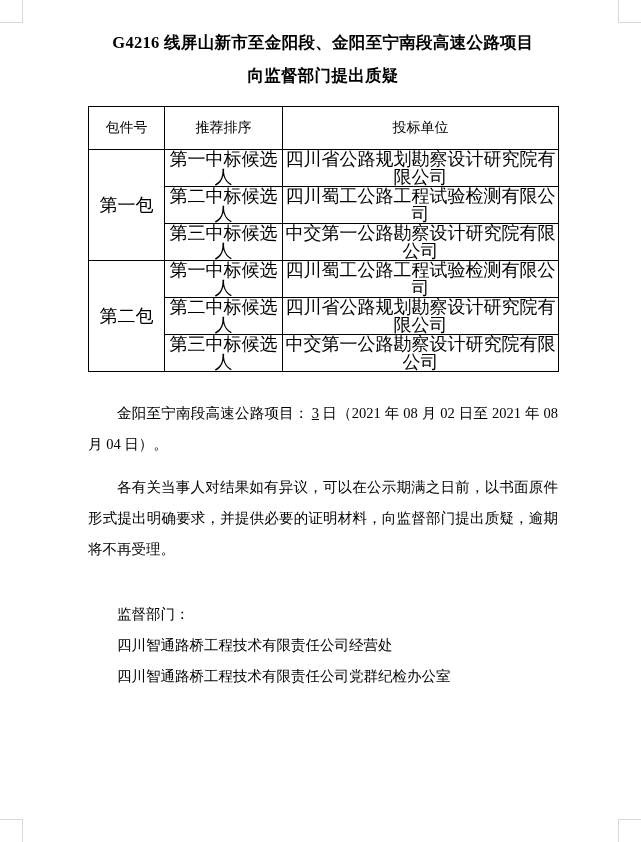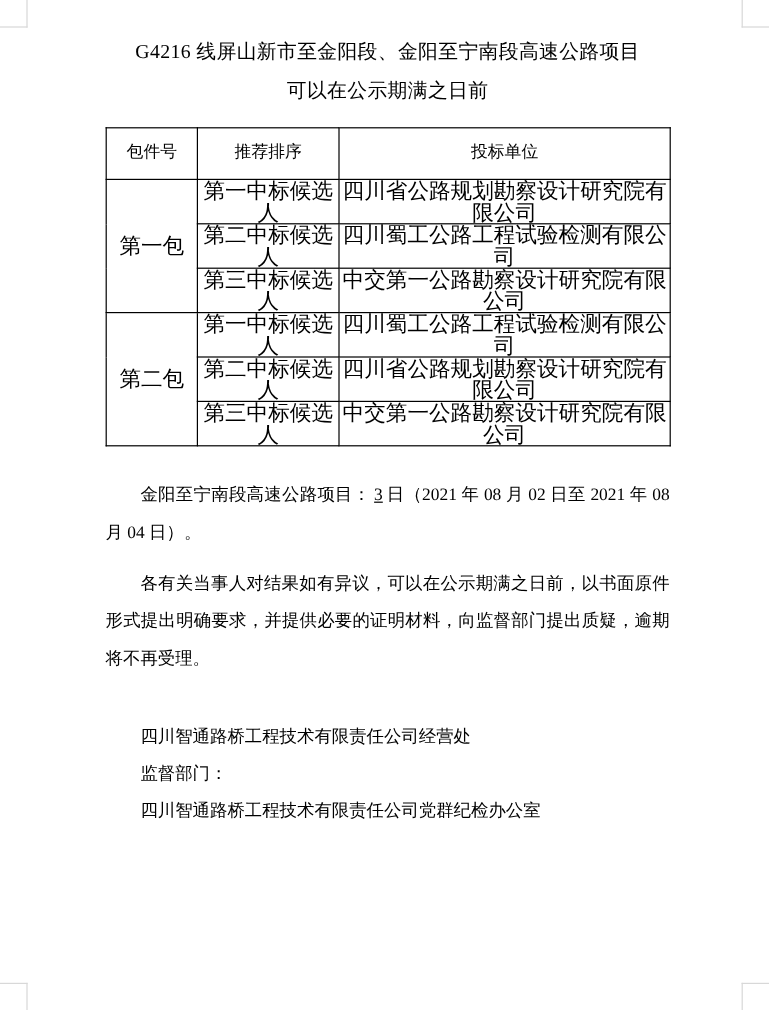--- a/index.html
+++ b/index.html
@@ -35,21 +35,21 @@
 
   .content {
     position: absolute;
     left: 88px;
     top: 26px;
     width: 470px;
   }
   .doc-title {
     text-align: center;
     font-size: 16.5px;
-    font-weight: normal;
+    font-weight: bold;
     line-height: 33px;
     letter-spacing: 0.3px;
     margin-bottom: 0;
   }
   .doc-title .line2 {
     display: block;
   }
   p.body-text {
     font-size: 14.5px;
     line-height: 31px;
@@ -105,21 +105,21 @@
 <div class="page">
   <div class="corner corner-tl"></div>
   <div class="corner corner-tr"></div>
   <div class="corner corner-bl"></div>
   <div class="corner corner-br"></div>
 
   <div class="content">
 
     <div class="doc-title">
       <span>G4216 线屏山新市至金阳段、金阳至宁南段高速公路项目</span>
-      <span class="line2">可以在公示期满之日前</span>
+      <span class="line2">向监督部门提出质疑</span>
     </div>
 
 
     <table class="bid-table">
       <colgroup>
         <col class="c1">
           <col class="c2">
           <col class="c3">
       </colgroup>
       <thead>
@@ -163,19 +163,19 @@
 
     <p class="body-text"><span>金阳至宁南段高速公路项目：</span><span class="underline-val">3</span><span>日（2021 年 08 月 02 日至 2021 年 08 月 04 日）。</span></p>
 
     <div class="spacer-12"></div>
 
     <p class="body-text">各有关当事人对结果如有异议，可以在公示期满之日前，以书面原件形式提出明确要求，并提供必要的证明材料，向监督部门提出质疑，逾期将不再受理。</p>
 
     <div class="spacer-34"></div>
 
     <div class="dept-block">
+      <div>监督部门：</div>
       <div>四川智通路桥工程技术有限责任公司经营处</div>
-      <div>监督部门：</div>
       <div>四川智通路桥工程技术有限责任公司党群纪检办公室</div>
     </div>
 
   </div>
 </div>
 
 </body></html>

